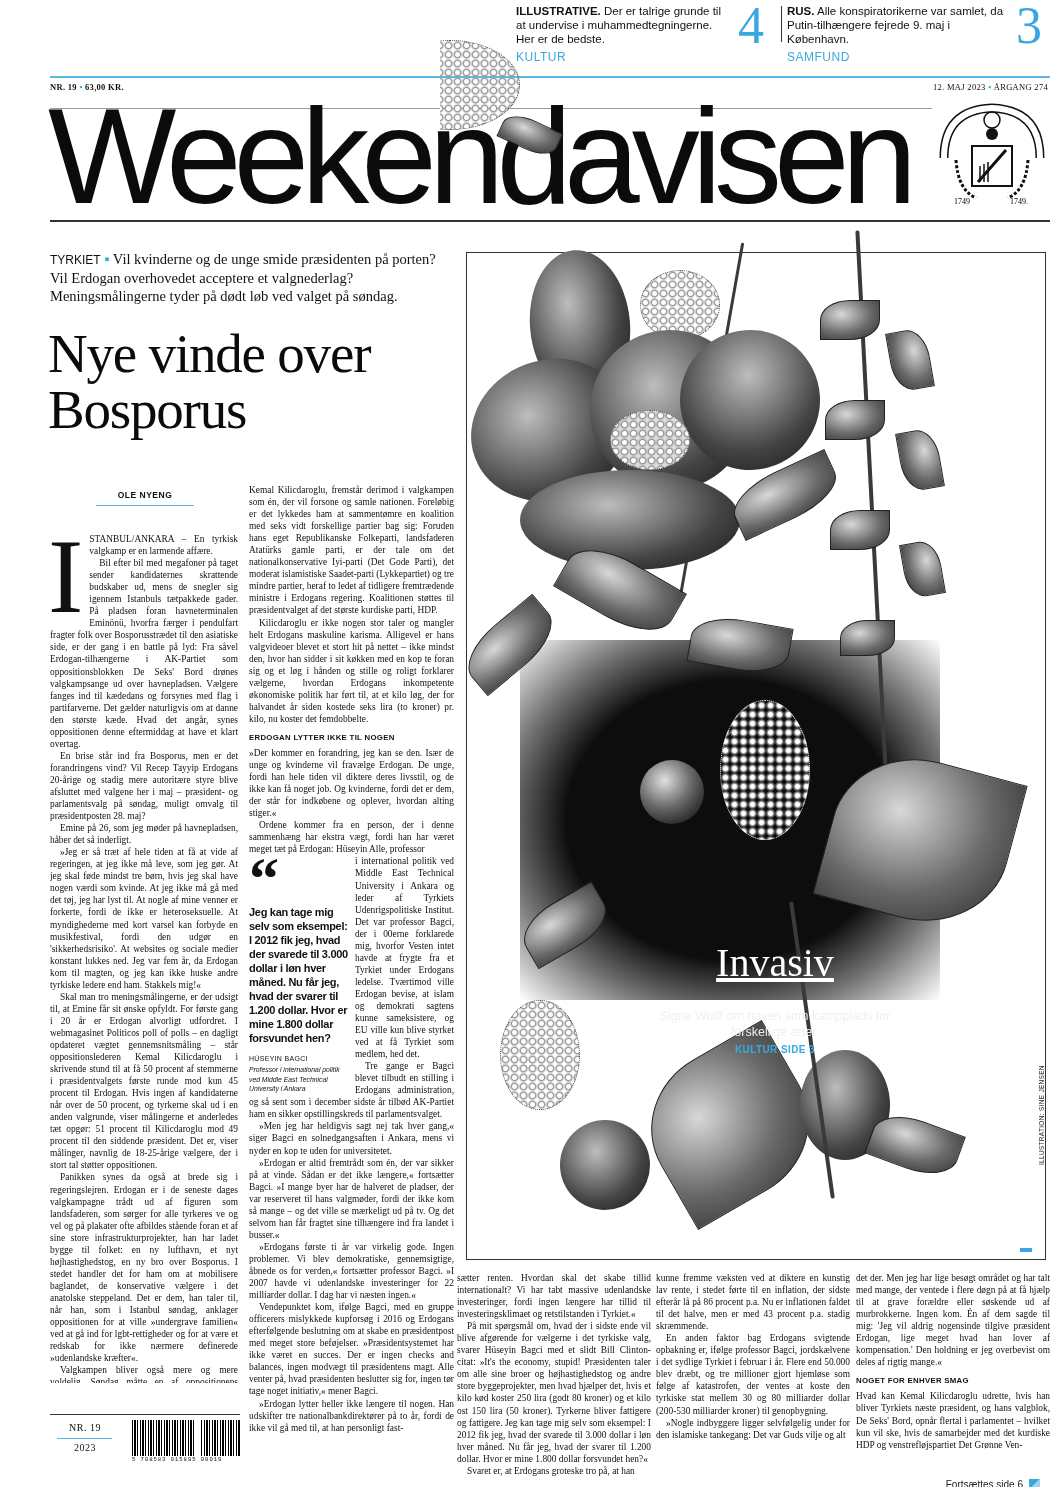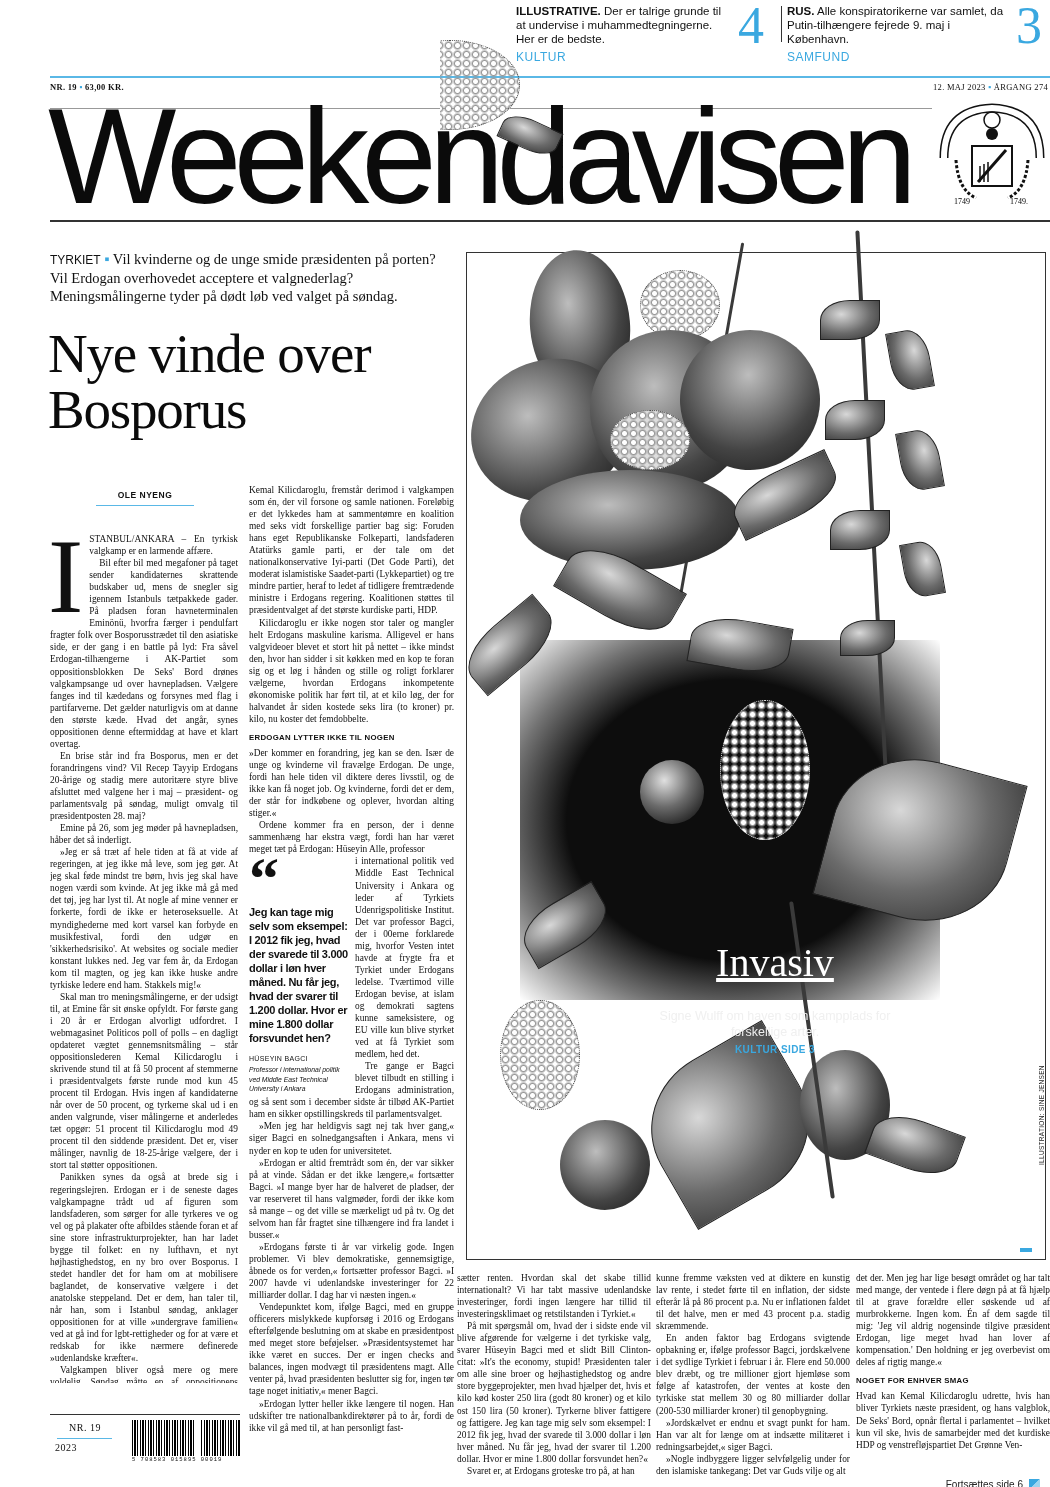--- a/index.html
+++ b/index.html
@@ -68,21 +68,21 @@
   .col4 { left: 656px; top: 1272px; width: 194px; height: 215px; overflow: hidden; }
   .col5 { left: 856px; top: 1272px; width: 194px; height: 190px; overflow: hidden; }
 
   .cont { position: absolute; right: 10px; top: 1467px; font-family: "Liberation Sans", sans-serif; font-size: 10px; color: #222; margin-top: 12px; }
   .cont-icon { display: inline-block; width: 11px; height: 10px; margin-left: 6px; background: linear-gradient(135deg, #3aa8e0 50%, #9dd5f0 50%); vertical-align: -1px; }
 
   
   .foot-rule { position: absolute; left: 50px; top: 1414px; width: 190px; height: 1px; background: #333; }
   .foot-nr { position: absolute; left: 55px; top: 1422px; width: 60px; text-align: center; font-family: "Liberation Serif", serif; font-size: 10px; letter-spacing: .5px; }
   .foot-blue { position: absolute; left: 57px; top: 1438px; width: 55px; height: 1px; background: #5ab8e6; }
-  .foot-year { position: absolute; left: 55px; top: 1442px; width: 60px; text-align: left; font-family: "Liberation Serif", serif; font-size: 10px; letter-spacing: .5px; }
+  .foot-year { position: absolute; left: 55px; top: 1442px; width: 60px; text-align: center; font-family: "Liberation Serif", serif; font-size: 10px; letter-spacing: .5px; }
   .barcode { position: absolute; left: 132px; top: 1420px; width: 108px; height: 44px; }
   .barcode .bars { height: 36px; background: repeating-linear-gradient(90deg, #000 0 1px, #fff 1px 2px, #000 2px 4px, #fff 4px 5px, #000 5px 6px, #fff 6px 8px); }
   .barcode .gap { position: absolute; left: 62px; top: 0; width: 6px; height: 36px; background: #fff; }
   .barcode .digits { font-family: "Liberation Mono", monospace; font-size: 5.5px; letter-spacing: 1px; white-space: nowrap; }
 </style>
 </head>
 <body>
 
 <div class="teaser" style="left:516px;width:212px;">
   <div class="t-text"><span class="t-kicker">ILLUSTRATIVE.</span> <span>Der er talrige grunde til at undervise i muhammedtegningerne. Her er de bedste.</span></div>
@@ -215,21 +215,20 @@
 </div>
 
 <div class="col col3">
   <p class="noindent">sætter renten. Hvordan skal det skabe tillid internationalt? Vi har tabt massive udenlandske investeringer, fordi ingen længere har tillid til investeringsklimaet og retstilstanden i Tyrkiet.«</p>
   <p>På mit spørgsmål om, hvad der i sidste ende vil blive afgørende for vælgerne i det tyrkiske valg, svarer Hüseyin Bagci med et slidt Bill Clinton-citat: »It's the economy, stupid! Præsidenten taler om alle sine broer og højhastighedstog og andre store byggeprojekter, men hvad hjælper det, hvis et kilo kød koster 250 lira (godt 80 kroner) og et kilo ost 150 lira (50 kroner). Tyrkerne bliver fattigere og fattigere. Jeg kan tage mig selv som eksempel: I 2012 fik jeg, hvad der svarede til 3.000 dollar i løn hver måned. Nu får jeg, hvad der svarer til 1.200 dollar. Hvor er mine 1.800 dollar forsvundet hen?«</p>
   <p>Svaret er, at Erdogans groteske tro på, at han</p>
 </div>
 <div class="col col4">
   <p class="noindent">kunne fremme væksten ved at diktere en kunstig lav rente, i stedet førte til en inflation, der sidste efterår lå på 86 procent p.a. Nu er inflationen faldet til det halve, men er med 43 procent p.a. stadig skræmmende.</p>
   <p>En anden faktor bag Erdogans svigtende opbakning er, ifølge professor Bagci, jordskælvene i det sydlige Tyrkiet i februar i år. Flere end 50.000 blev dræbt, og tre millioner gjort hjemløse som følge af katastrofen, der ventes at koste den tyrkiske stat mellem 30 og 80 milliarder dollar (200-530 milliarder kroner) til genopbygning.</p>
-  <p>»Jordskælvet er endnu et svagt punkt for ham. Han var alt for længe om at indsætte militæret i redningsarbejdet,« siger Bagci.</p>
   <p>»Nogle indbyggere ligger selvfølgelig under for den islamiske tankegang: Det var Guds vilje og alt</p>
 </div>
 <div class="col col5">
   <p class="noindent">det der. Men jeg har lige besøgt området og har talt med mange, der ventede i flere døgn på at få hjælp til at grave forældre eller søskende ud af murbrokkerne. Ingen kom. Én af dem sagde til mig: 'Jeg vil aldrig nogensinde tilgive præsident Erdogan, lige meget hvad han lover af kompensation.' Den holdning er jeg overbevist om deles af rigtig mange.«</p>
   <h4>NOGET FOR ENHVER SMAG</h4>
   <p class="noindent">Hvad kan Kemal Kilicdaroglu udrette, hvis han bliver Tyrkiets næste præsident, og hans valgblok, De Seks' Bord, opnår flertal i parlamentet – hvilket kun vil ske, hvis de samarbejder med det kurdiske HDP og venstrefløjspartiet Det Grønne Ven-</p>
 </div>
 <div class="cont">
   <span>Fortsættes side 6</span><span class="cont-icon"></span>
 </div>

